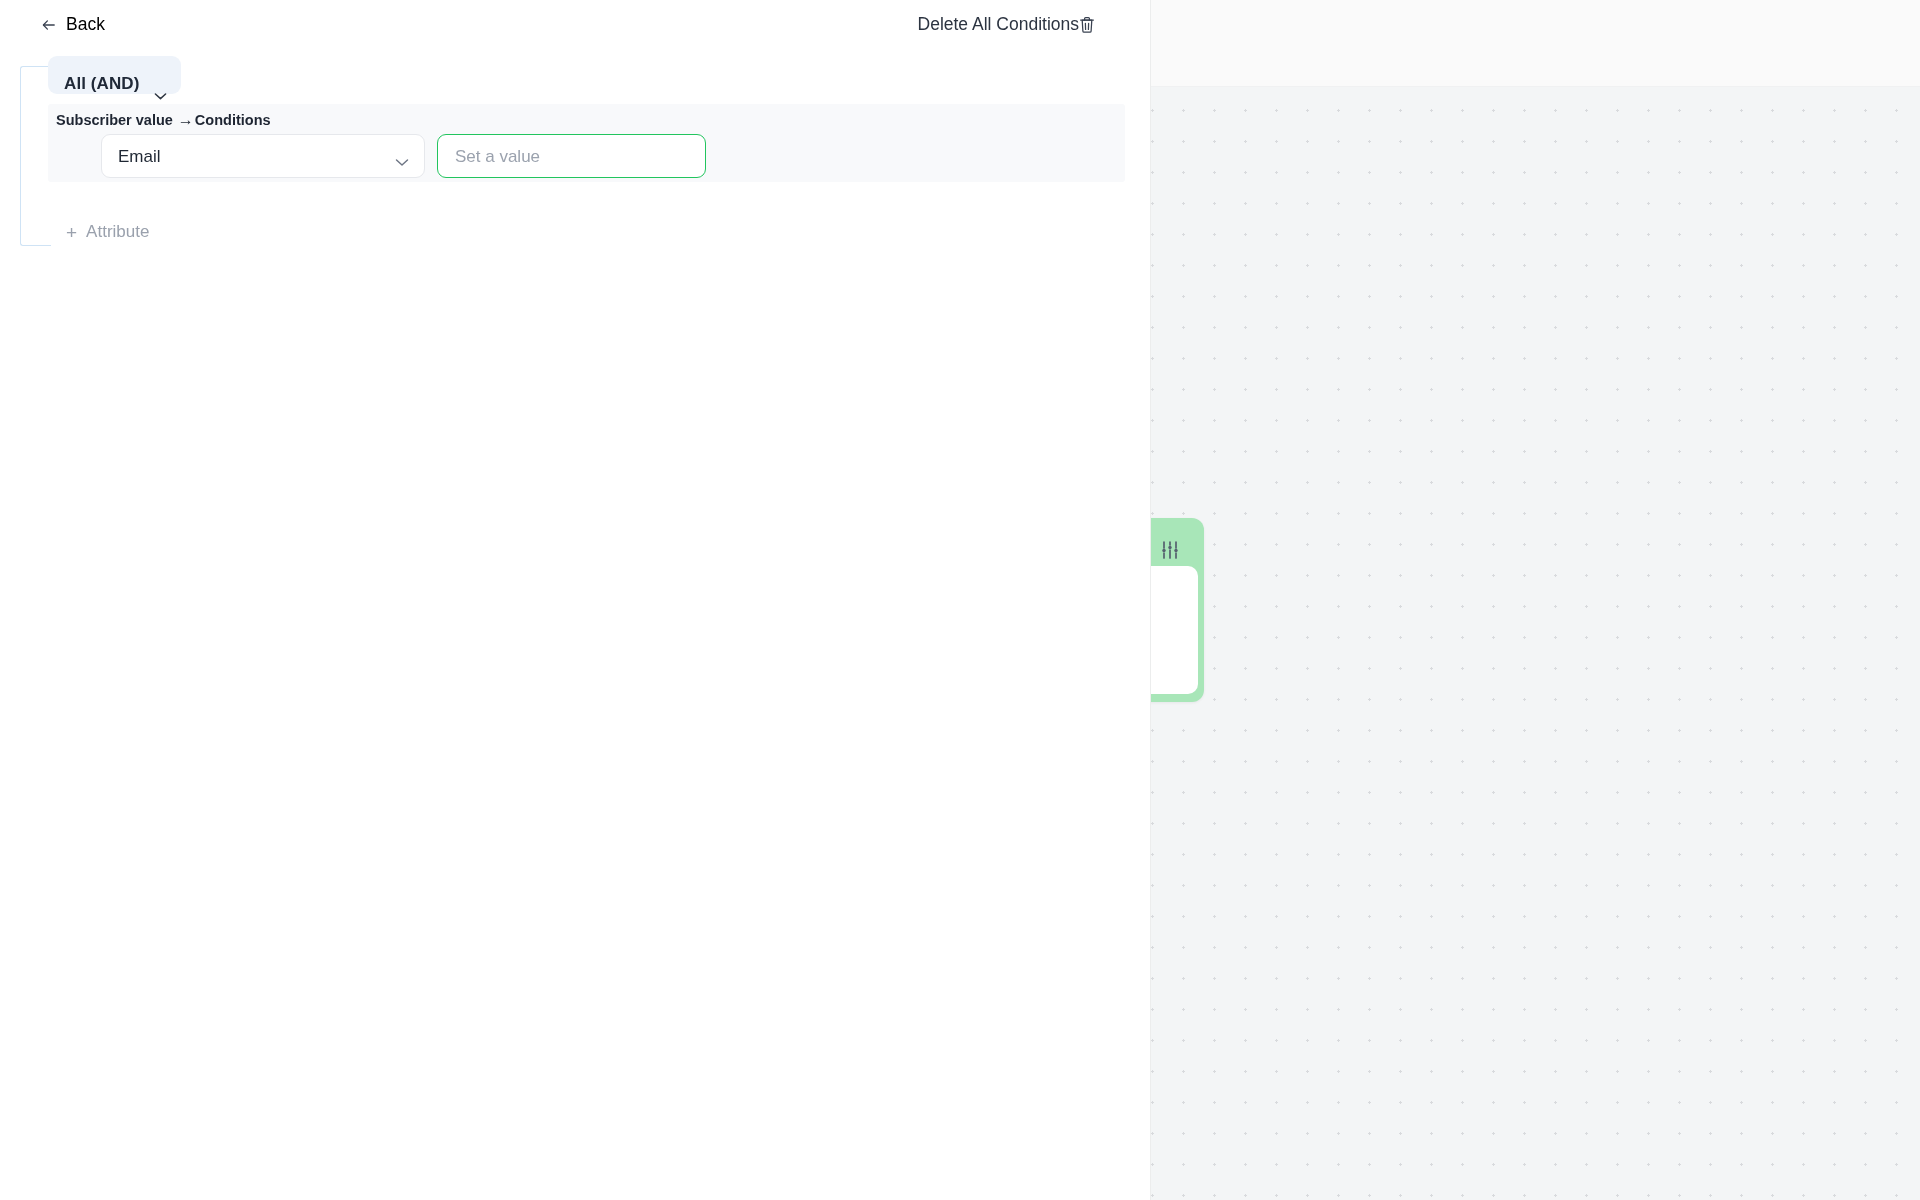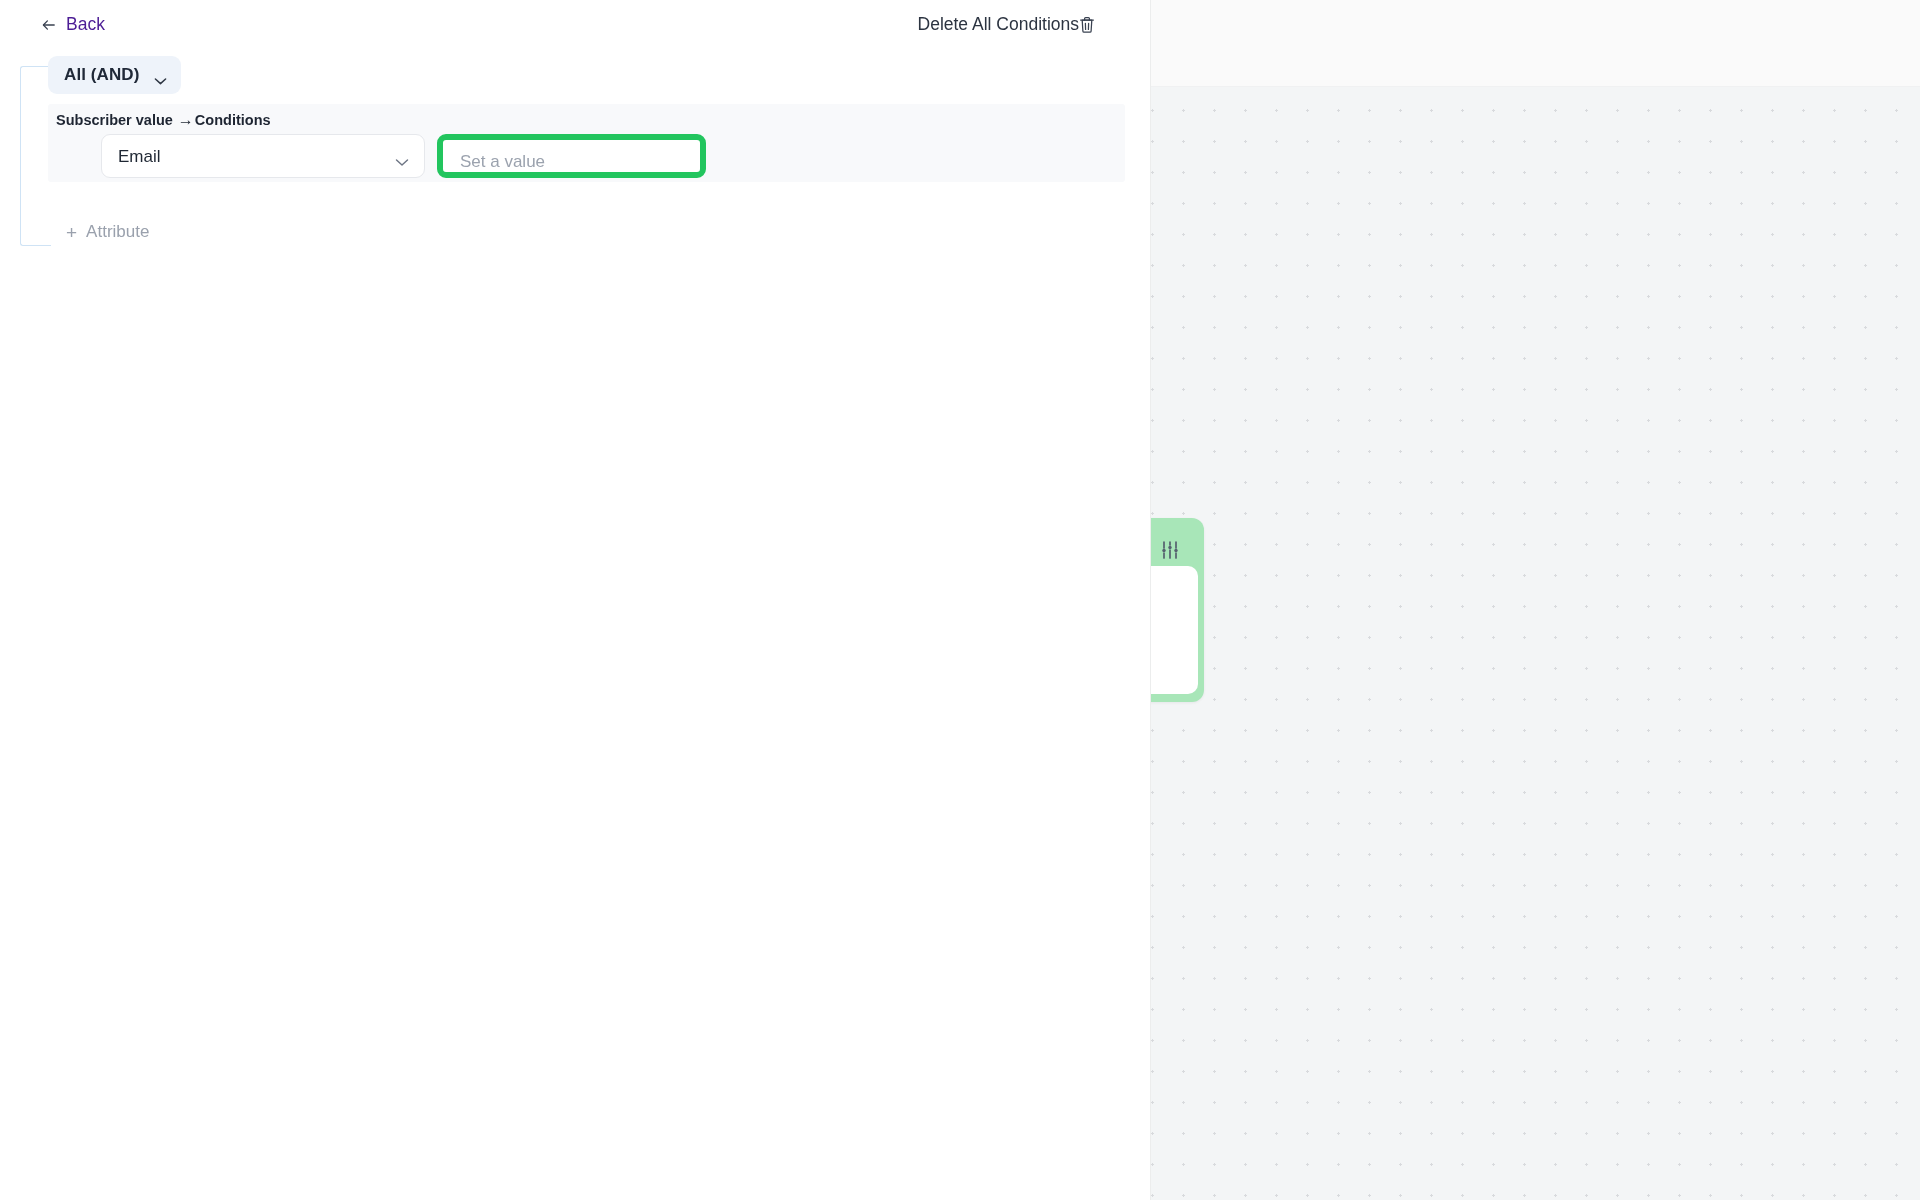--- a/index.html
+++ b/index.html
@@ -115,21 +115,21 @@
   }
 
   .back-button {
     position: absolute;
     left: 41px;
     top: 14px;
     display: flex;
     align-items: center;
     gap: 9px;
     cursor: pointer;
-    color: #4c1d95;
+    color: #000000;
     font-size: 17.5px;
   }
   .back-arrow {
     display: inline-block;
     width: 16px;
     height: 16px;
     line-height: 16px;
     font-size: 17px;
     color: #394150;
   }
@@ -161,21 +161,21 @@
     border-radius: 3px 0 0 3px;
     pointer-events: none;
   }
 
   .combinator {
     position: absolute;
     left: 48px;
     top: 56px;
     height: 38px;
     display: flex;
-    align-items: center;
+    align-items: flex-end;
     gap: 14px;
     padding: 0 14px 0 16px;
     background: #eef3fa;
     border-radius: 9px;
     cursor: pointer;
   }
   .combinator-label {
     font-size: 17px;
     font-weight: 700;
     color: #202938;
@@ -239,21 +239,21 @@
     position: absolute;
     right: 15px;
     top: 18px;
   }
 
   .value-input {
     position: relative;
     width: 269px;
     height: 44px;
     background: #ffffff;
-    border: 6px solid #22c55e;
+    border: 1px solid #22c55e;
     border-radius: 9px;
     box-sizing: border-box;
   }
   .value-input input {
     position: absolute;
     left: 15px;
     top: 0;
     width: 238px;
     height: 42px;
     border: none;

